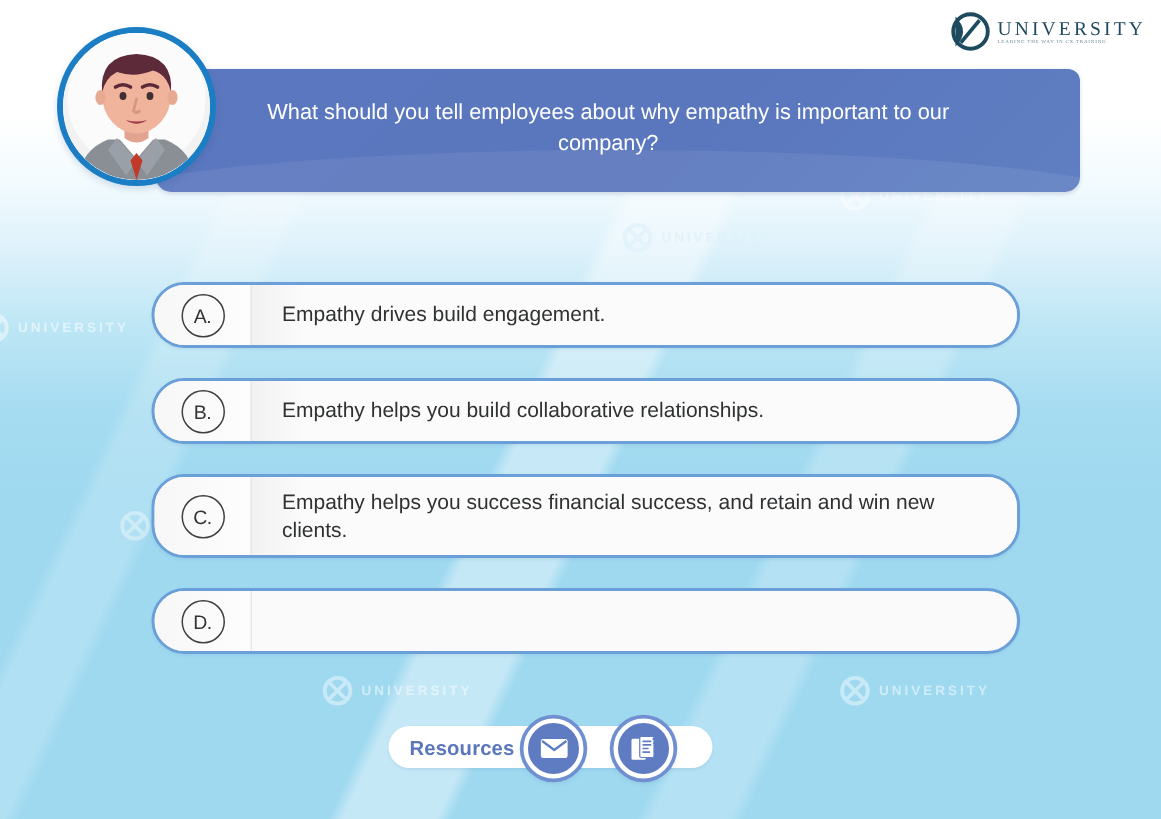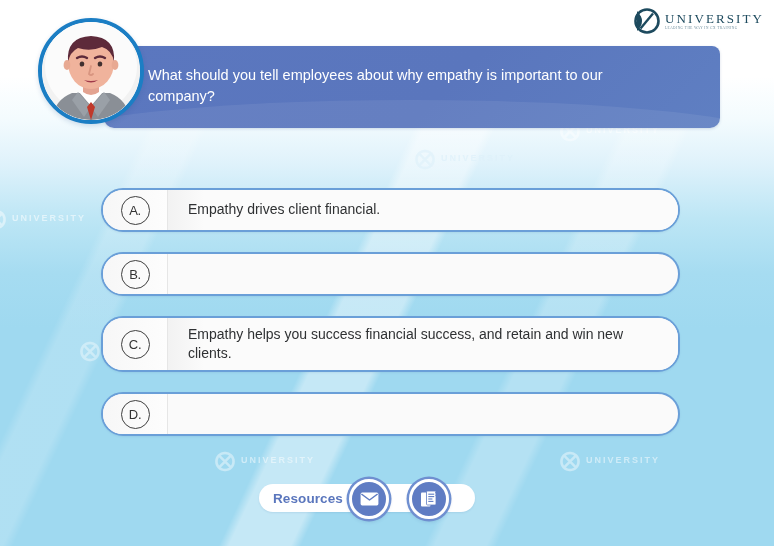--- a/index.html
+++ b/index.html
@@ -89,21 +89,21 @@
     color: #6d8d9c;
     font-family: "Liberation Serif", serif;
     font-size: 3.4px;
     letter-spacing: 0.5px;
     margin-top: 1.5px;
     transform: scaleY(0.9);
     transform-origin: left center;
   }
 
   
-  .header-zone { position: absolute; left: 0; top: 0; width: 622px; height: 146px; }
+  .header-zone { position: absolute; left: 0; top: 0; width: 622px; height: 146px; text-align: center; }
 
   .question-banner {
     position: absolute;
     left: 104px;
     top: 46px;
     width: 616px;
     height: 82px;
     border-radius: 8px 8px 10px 10px;
     background: linear-gradient(135deg, #5b77bf 0%, #5a76bd 55%, #5f7fc2 100%);
     box-shadow: 0 1px 3px rgba(40,70,130,0.18);
@@ -342,27 +342,30 @@
     </div>
   </div>
 
   <div class="options">
 
     <div class="option h42">
       <div class="opt-letter-cell">
         <span class="opt-letter">A.</span>
       </div>
       <div class="opt-text-cell">
-        <span class="opt-text">Empathy drives client financial.</span>
+        <span class="opt-text">Empathy drives build engagement.</span>
       </div>
     </div>
 
     <div class="option h42">
       <div class="opt-letter-cell">
         <span class="opt-letter">B.</span>
+      </div>
+      <div class="opt-text-cell">
+        <span class="opt-text">Empathy helps you build collaborative relationships.</span>
       </div>
     </div>
 
     <div class="option h56">
       <div class="opt-letter-cell">
         <span class="opt-letter">C.</span>
       </div>
       <div class="opt-text-cell">
         <span class="opt-text">Empathy helps you success financial success, and retain and win new clients.</span>
       </div>

